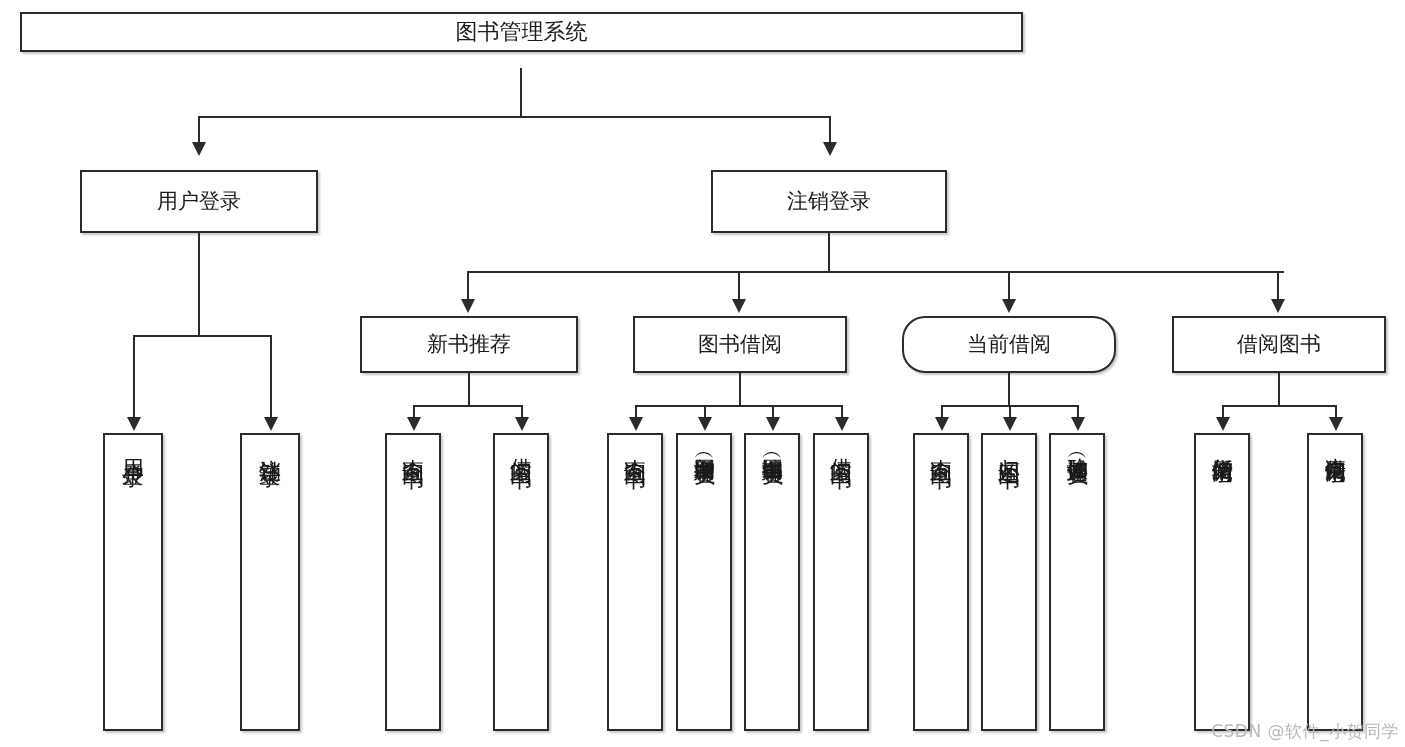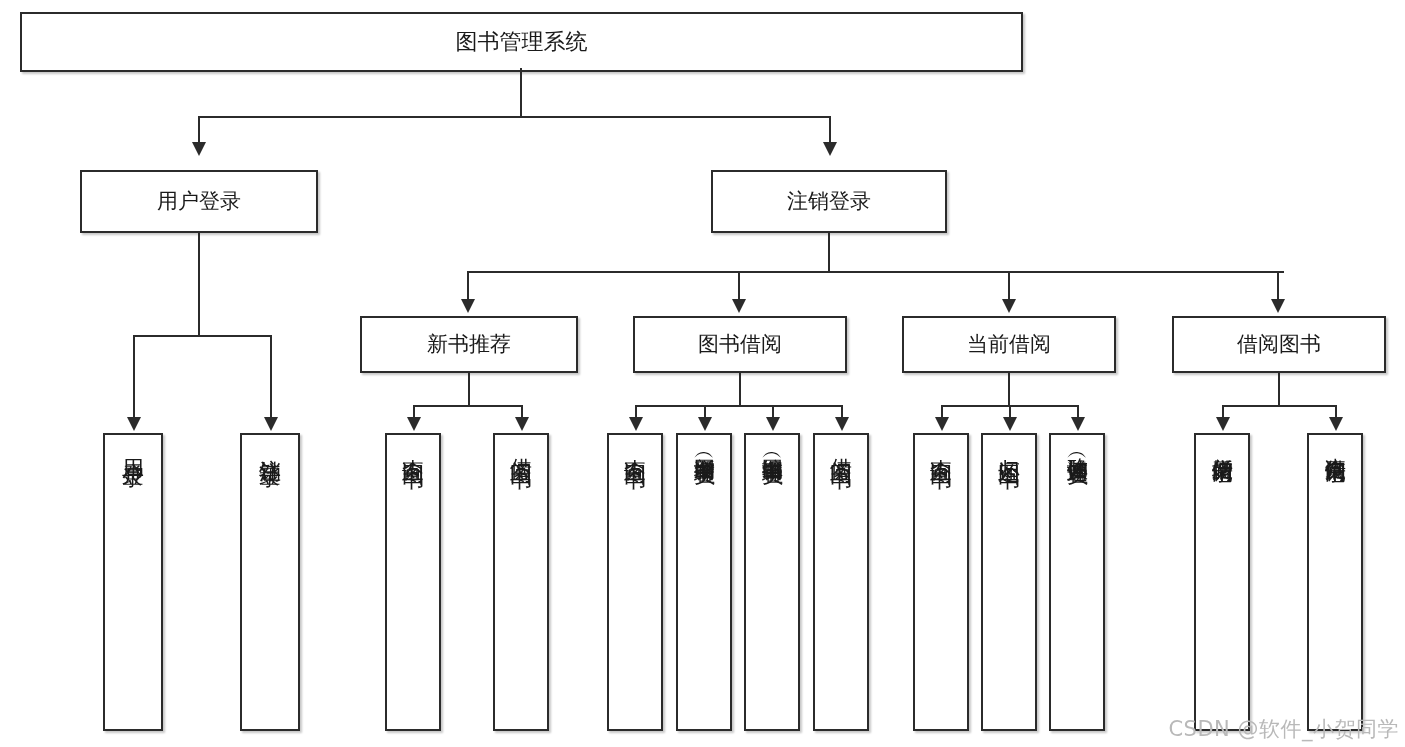--- a/index.html
+++ b/index.html
@@ -74,34 +74,34 @@
     height: 0;
     border-left: 7px solid transparent;
     border-right: 7px solid transparent;
     border-top: 14px solid #2b2b2b;
   }
   
   #watermark {
     position: absolute;
     right: 6px;
     bottom: 4px;
-    font-size: 21px;
+    font-size: 17px;
     color: #b9b9b9;
     letter-spacing: 0.5px;
     white-space: nowrap;
     user-select: none;
     margin-left: 27px;
   }
 </style>
 </head>
 <body>
 
 <div id="canvas">
 
-  <div class="node h-node root" style="left:20px; top:12px; width:1003px; height:60px;">
+  <div class="node h-node root" style="left:20px; top:12px; width:1003px; height:40px;">
     <span class="label">图书管理系统</span>
   </div>
 
   <div class="vline" style="left:520px; top:68px; height:48px;"></div>
   <div class="hline" style="left:198px; top:116px; width:633px;"></div>
   <div class="vline" style="left:198px; top:116px; height:28px;"></div>
   <div class="arrow" style="left:192px; top:142px;"></div>
   <div class="vline" style="left:829px; top:116px; height:28px;"></div>
   <div class="arrow" style="left:823px; top:142px;"></div>
 
@@ -130,21 +130,21 @@
   <div class="arrow" style="left:1002px; top:299px;"></div>
   <div class="vline" style="left:1277px; top:271px; height:30px;"></div>
   <div class="arrow" style="left:1271px; top:299px;"></div>
 
   <div class="node h-node" style="left:633px; top:316px; width:214px; height:57px;">
     <span class="label">图书借阅</span>
   </div>
   <div class="node h-node" style="left:360px; top:316px; width:218px; height:57px;">
     <span class="label">新书推荐</span>
   </div>
-  <div class="node h-node" style="left:902px; top:316px; width:214px; height:57px;">
+  <div class="node h-node" style="left:902px; top:316px; width:214px; height:57px;border-radius:23px;">
     <span class="label">当前借阅</span>
   </div>
   <div class="node h-node" style="left:1172px; top:316px; width:214px; height:57px;">
     <span class="label">借阅图书</span>
   </div>
 
   <div class="vline" style="left:468px; top:373px; height:32px;"></div>
   <div class="hline" style="left:413px; top:405px; width:110px;"></div>
   <div class="vline" style="left:413px; top:405px; height:14px;"></div>
   <div class="arrow" style="left:407px; top:417px;"></div>

